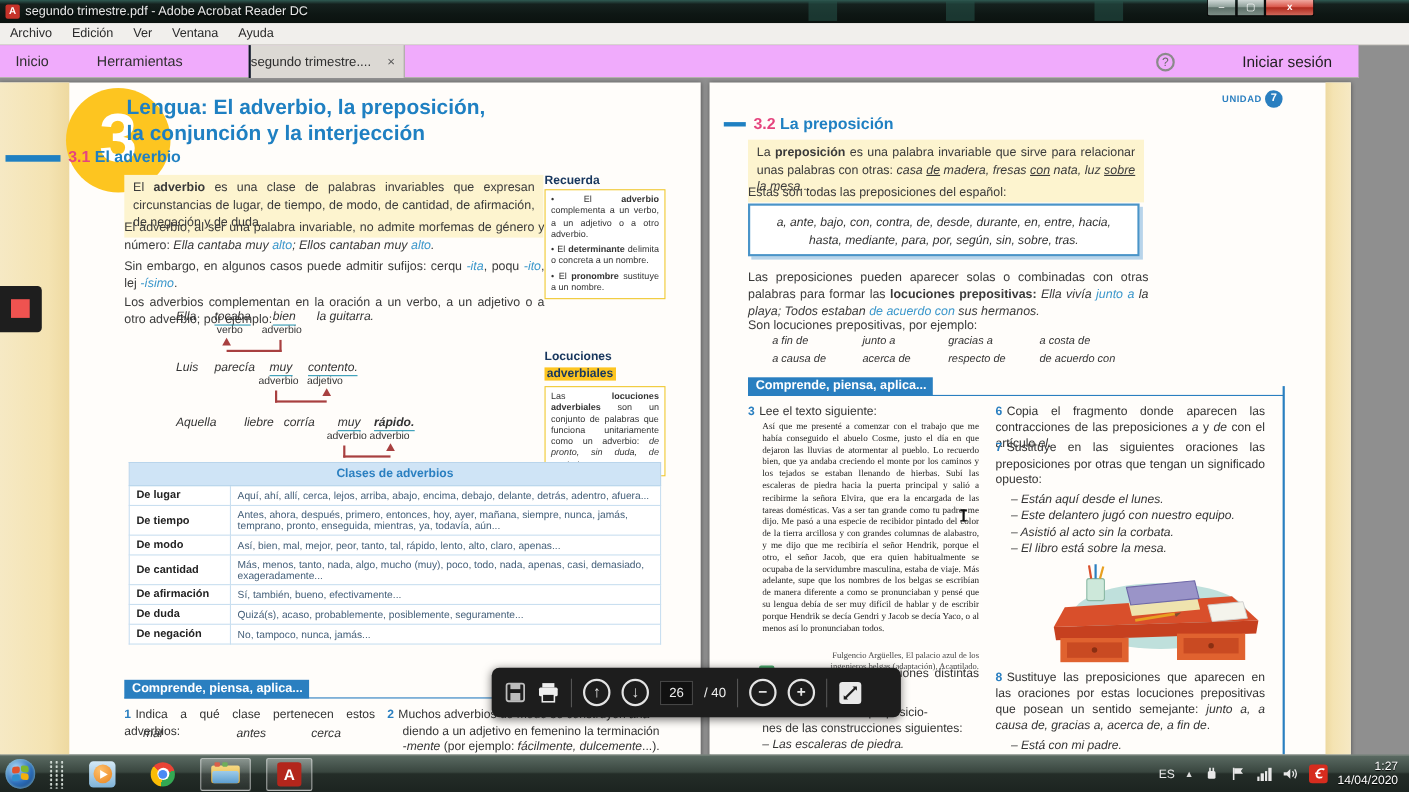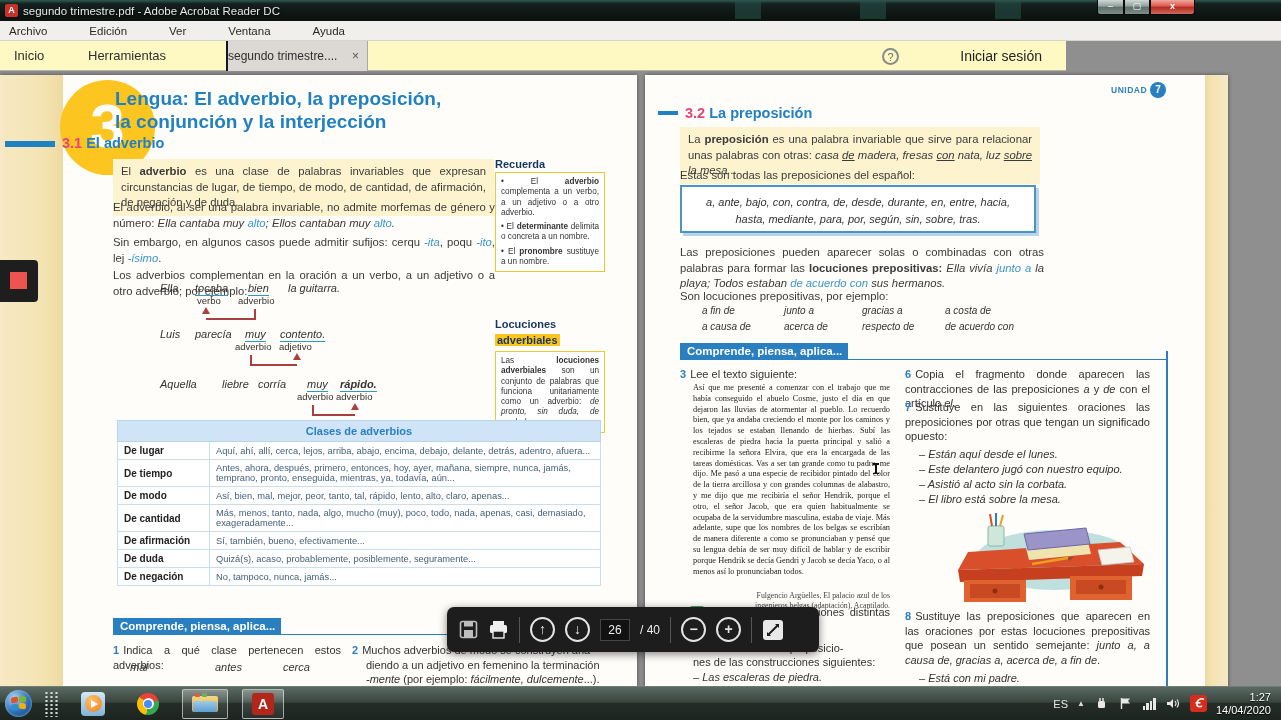--- a/index.html
+++ b/index.html
@@ -19,26 +19,26 @@
   .winbtn { height:15px; border:1px solid #0a0a0a; border-top:none;
     background:linear-gradient(#cfd8d6, #8fa09a 45%, #5c6f68 50%, #7e8f88);
     color:#fff; font-size:9px; line-height:13px; text-align:center; }
   .winbtn.min { width:27px; border-radius:0 0 0 3px; }
   .winbtn.max { width:26px; }
   .winbtn.close { width:45px; border-radius:0 0 3px 0;
     background:linear-gradient(#f0a8a0, #d9564a 45%, #b02a1e 50%, #d06a5c); font-weight:bold; }
 
   
   .menubar { position:absolute; left:0; top:21px; width:1281px; height:20px;
-    background:#f1efec; border-bottom:1px solid #d7d4cf; display:flex; align-items:center;gap:24px; }
+    background:#f1efec; border-bottom:1px solid #d7d4cf; display:flex; align-items:center; }
   .menu-item { font-size:11.5px; color:#2a2a2a; padding:0 9px; line-height:20px; cursor:default; }
 
   
-  .tabbar { position:absolute; left:0; top:41px; width:1066px; height:30px;
-    background:#fef9c3; border-bottom:1px solid #b4b1ac; }
+  .tabbar { position:absolute; left:0; top:41px; width:1235px; height:30px;
+    background:#f0abfc; border-bottom:1px solid #b4b1ac; }
   .tab { position:absolute; top:0; height:30px; font-size:13px; color:#2e2e2e; line-height:30px; }
   .tab.inicio { left:14px; }
   .tab.herr { left:88px; }
   .doctab { position:absolute; left:226px; top:0; width:142px; height:30px;
     background:#dcd9d4; border-left:2px solid #0f172a; border-right:1px solid #aaa7a2;
     font-size:12px; color:#2e2e2e; line-height:30px; }
   .doctab .x { position:absolute; right:8px; top:0; font-size:12px; color:#555; }
   .help-circ { position:absolute; right:167px; top:7px; width:17px; height:17px; border:2px solid #8a8a8a;
     border-radius:50%; color:#6a6a6a; font-size:11px; text-align:center; line-height:14px; }
   .signin { position:absolute; right:24px; top:0; font-size:14px; color:#1f1f1f; line-height:30px; }

